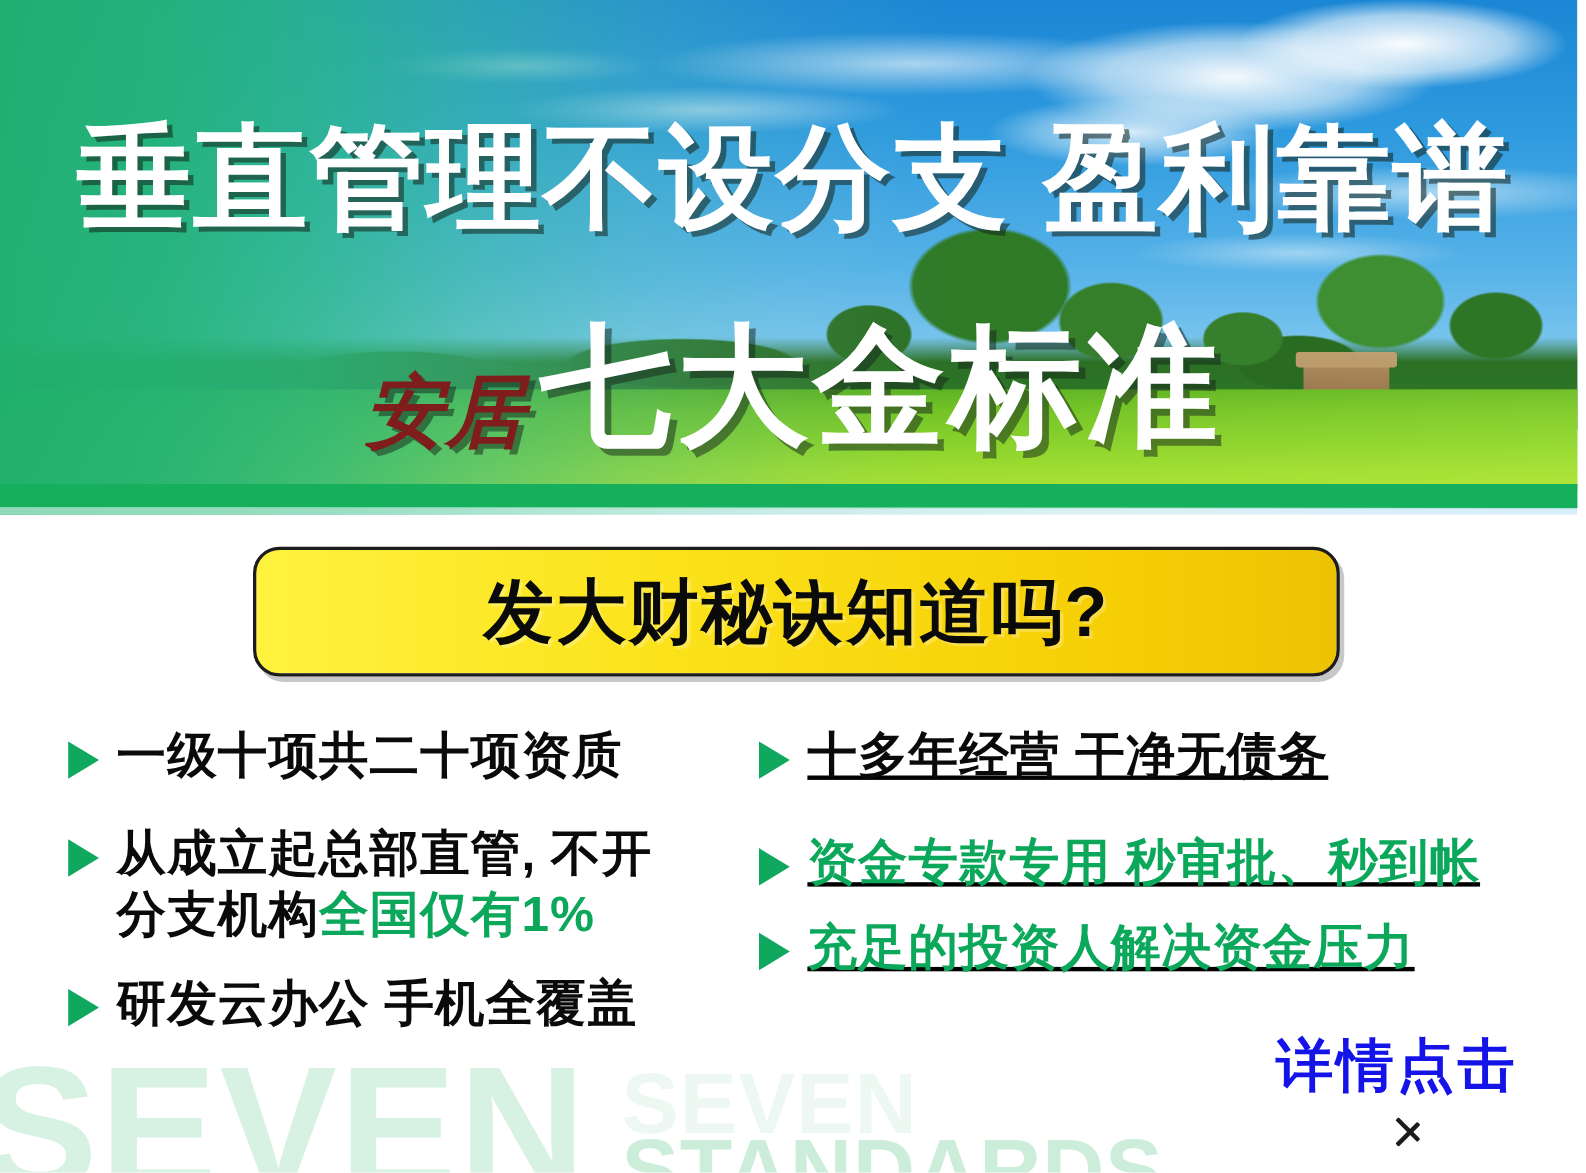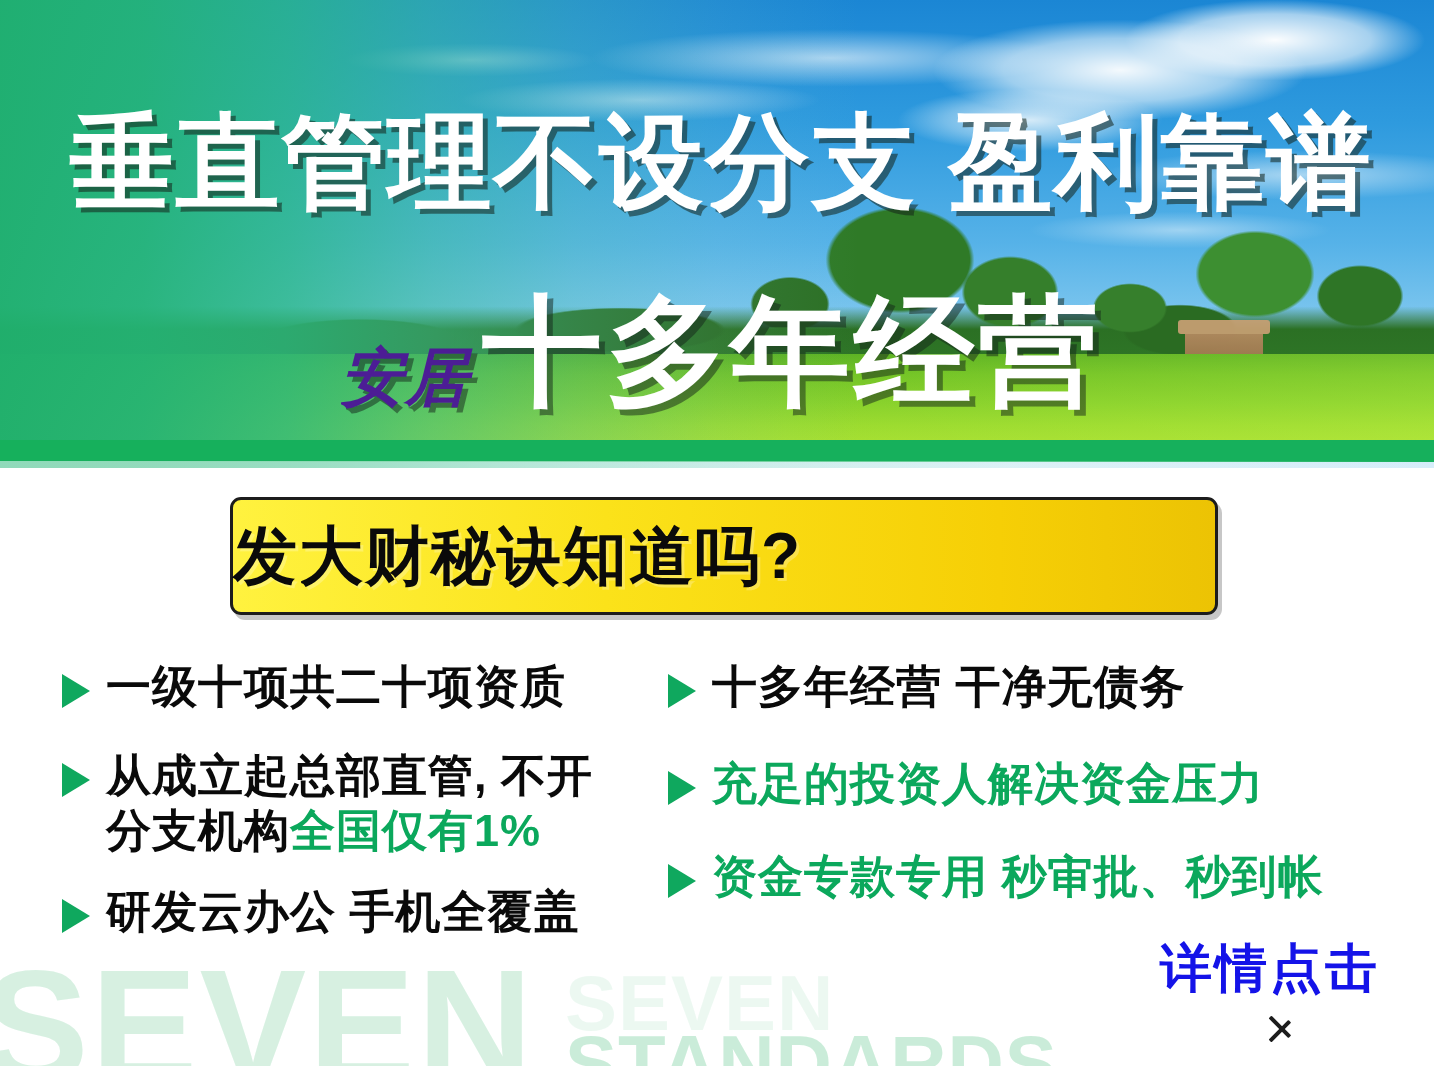--- a/index.html
+++ b/index.html
@@ -67,48 +67,48 @@
       rgba(60,192,150,.52) 30%,
       rgba(84,198,170,.28) 40%,
       rgba(120,205,190,.10) 50%,
       rgba(255,255,255,0) 60%);}
 
   
   .hero-title{position:absolute;left:0;top:110px;width:1442px;text-align:center;
     font-size:104px;line-height:1;font-weight:bold;color:#ffffff;letter-spacing:2px;
     text-shadow:5px 5px 0 rgba(20,35,25,.55);white-space:nowrap;}
   .hero-sub{position:absolute;left:0;top:272px;width:1442px;text-align:center;white-space:nowrap;}
-  .hero-sub .anju{font-size:63px;font-weight:bold;color:#4c1d95;font-style:italic;
+  .hero-sub .anju{font-size:72px;font-weight:bold;color:#7f1d1d;font-style:italic;
     letter-spacing:2px;text-shadow:5px 5px 0 rgba(20,35,25,.5);vertical-align:-6px;}
   .hero-sub .seven{font-size:120px;font-weight:bold;color:#ffffff;letter-spacing:4px;
     text-shadow:6px 6px 0 rgba(20,35,25,.5);margin-left:12px;}
 
   
   .ybanner{position:absolute;left:230px;top:497px;width:982px;height:112px;
-    border:3px solid #1c1c1c;border-radius:11px;
+    border:3px solid #1c1c1c;border-radius:24px;
     background:linear-gradient(to right,#fff23f 0%,#fbe21a 38%,#f6cf06 78%,#ecc304 100%);
     box-shadow:4px 5px 0 rgba(0,0,0,.22);
-    display:flex;align-items:center;}
+    display:flex;align-items:center;justify-content:center;}
   .ybanner-text{font-size:64px;font-weight:bold;color:#0a0a0a;letter-spacing:2px;
     white-space:nowrap;text-shadow:3px 3px 0 rgba(255,255,255,.25);}
 
   
   .wm{position:absolute;left:0;bottom:-14px;width:1442px;height:150px;pointer-events:none;}
   .wm-seven{position:absolute;left:-18px;bottom:-26px;font-size:160px;font-weight:bold;
     color:#bfe8d0;opacity:.62;letter-spacing:2px;line-height:1;}
   .wm-gold{position:absolute;left:565px;bottom:38px;font-size:78px;font-weight:bold;
     color:#cfeedd;opacity:.38;letter-spacing:1px;line-height:1;}
   .wm-standards{position:absolute;left:565px;bottom:-22px;font-size:78px;font-weight:bold;
     color:#b7e6cb;opacity:.72;letter-spacing:1px;line-height:1;}
 
   
   .cols{position:absolute;left:0;top:660px;width:1212px;height:330px;padding-left:33px;}
   .col{position:absolute;top:0;}
   .col-left{left:62px;width:620px;}
-  .col-right{left:668px;width:700px;}
+  .col-right{left:690px;width:700px;text-decoration:underline;}
 
   .bullet{display:flex;align-items:flex-start;margin-bottom:22px;}
   .tri{flex:0 0 auto;width:0;height:0;margin-top:14px;margin-right:16px;
     border-top:17px solid transparent;border-bottom:17px solid transparent;
     border-left:28px solid #0fa85e;}
   .btxt{font-size:45px;line-height:1.22;font-weight:bold;color:#0a0a0a;letter-spacing:1px;}
   .btxt.green{color:#0ba85c;}
   .btxt .hl{color:#0ba85c;}
 
   .b1{margin-bottom:34px;}
@@ -136,21 +136,21 @@
     <div class="treeline"></div>
     <div class="house"></div>
     <div class="grass"></div>
     <div class="greenwash"></div>
     <div class="greenstrip"></div>
     <div class="greenfade"></div>
 
     <div class="hero-title">垂直管理不设分支 盈利靠谱</div>
 
     <div class="hero-sub">
-      <span class="anju">安居</span><span class="seven">十多年经营</span>
+      <span class="anju">安居</span><span class="seven">七大金标准</span>
     </div>
   </div>
 
   <div class="ybanner">
     <span class="ybanner-text">发大财秘诀知道吗?</span>
   </div>
 
   <div class="wm">
     <div class="wm-seven">SEVEN</div>
     <div class="wm-gold">SEVEN</div>
@@ -181,28 +181,28 @@
 
     </div>
 
     <div class="col col-right">
 
       <div class="bullet r1">
         <span class="tri"></span>
         <span class="btxt">十多年经营  干净无债务</span>
       </div>
 
+      <div class="bullet">
+        <span class="tri"></span>
+        <span class="btxt green">资金专款专用  秒审批、秒到帐</span>
+      </div>
+
       <div class="bullet r2">
         <span class="tri"></span>
         <span class="btxt green">充足的投资人解决资金压力</span>
-      </div>
-
-      <div class="bullet">
-        <span class="tri"></span>
-        <span class="btxt green">资金专款专用  秒审批、秒到帐</span>
       </div>
 
     </div>
   </div>
 
   <div class="cta">
     <span class="cta-text">详情点击</span>
     <span class="cta-chevron"></span>
   </div>
 

